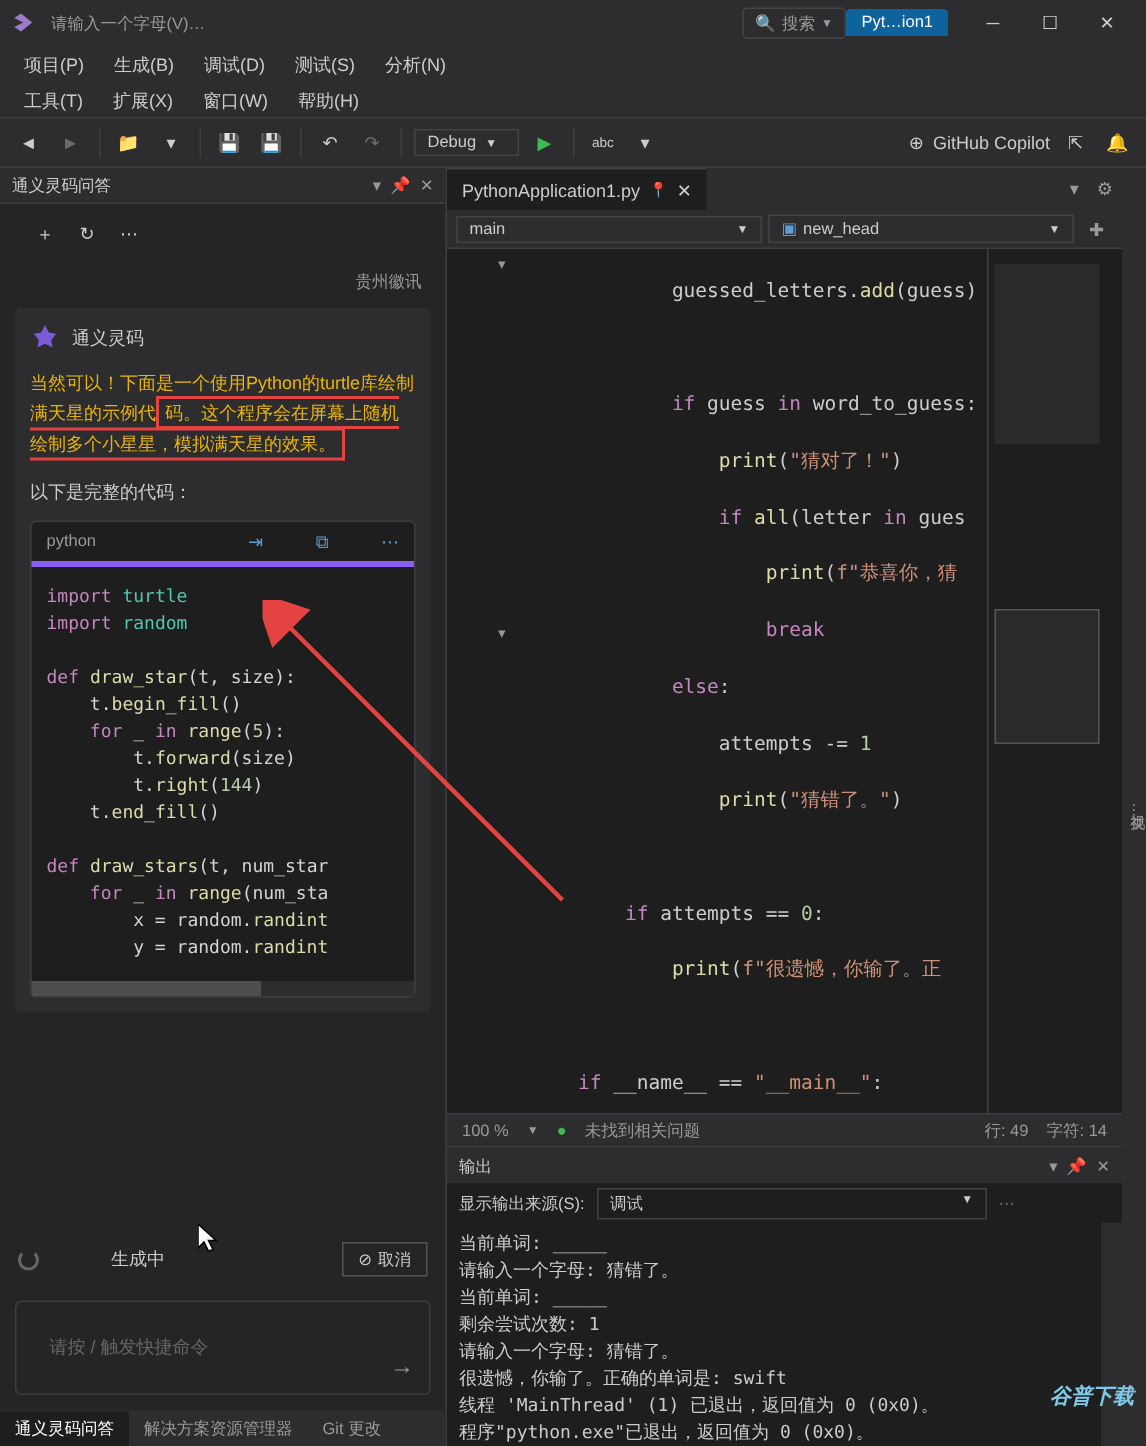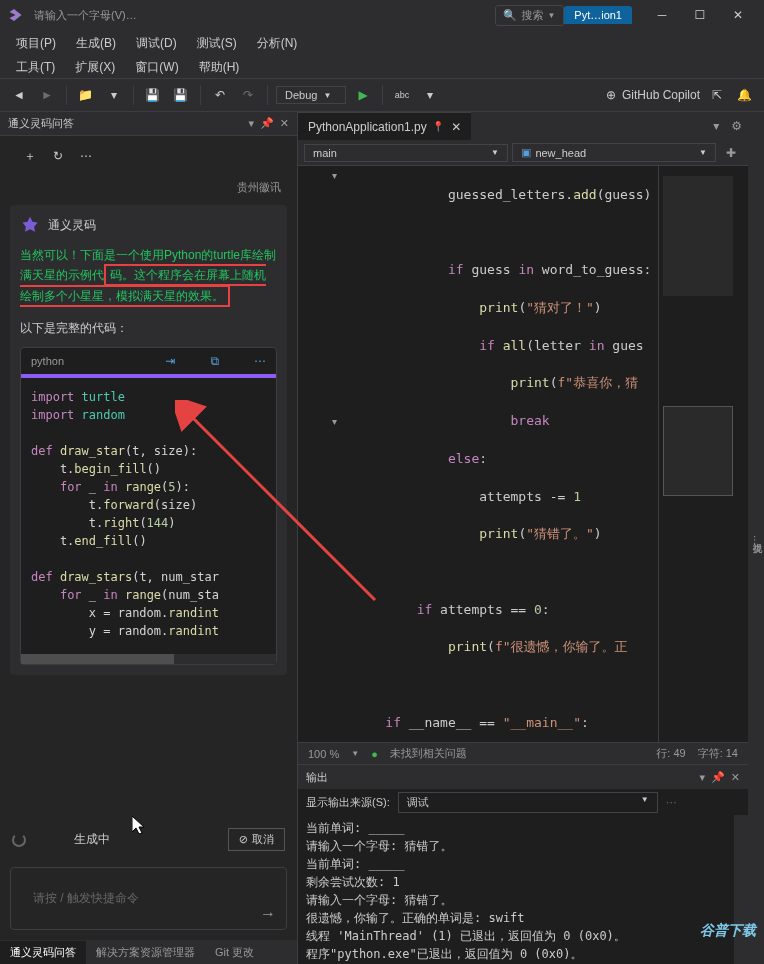--- a/index.html
+++ b/index.html
@@ -42,21 +42,21 @@
 .chat-title-row { display: flex; align-items: center; padding: 10px 12px; }
 .chat-title-row .t { flex: 1; font-size: 13px; color: #ccc; }
 .chat-title-row .ic { width: 20px; height: 20px; margin-left: 8px; cursor: pointer; color: #ccc; display: flex; align-items: center; justify-content: center; }
 .chat-sub { text-align: right; padding: 4px 16px 10px; color: #999; font-size: 11px; }
 
 .chat-body { flex: 1; overflow-y: auto; padding: 0 10px 10px; }
 .chat-card { background: #2d2d30; border-radius: 4px; padding: 10px; position: relative; }
 .chat-card .hdr { display: flex; align-items: center; gap: 8px; margin-bottom: 10px; }
 .chat-card .hdr .ic { width: 20px; height: 20px; }
 .chat-card .hdr .nm { font-size: 12px; color: #ccc; }
-.chat-text { font-size: 12px; line-height: 1.7; color: #22c55e; }
+.chat-text { font-size: 12px; line-height: 1.7; color: #eab308; }
 .red-box { border: 2px solid #e54242; padding: 2px 4px; display: inline; }
 .sub-text { margin: 14px 0 10px; font-size: 12px; color: #ccc; }
 
 .code-block { background: #1e1e1e; border: 1px solid #3e3e42; border-radius: 4px; margin-top: 8px; }
 .code-header { display: flex; align-items: center; padding: 6px 10px; border-bottom: 4px solid #8b5cf6; gap: 27px; }
 .code-header .lang { flex: 1; font-size: 11px; color: #999; }
 .code-header .cb-btn { margin-left: 8px; cursor: pointer; color: #5a9dd6; }
 .code-content { padding: 10px; font-family: Consolas, monospace; font-size: 12px; line-height: 1.5; white-space: pre; overflow-x: auto; color: #d4d4d4; }
 .kw { color: #c586c0; }
 .mod { color: #4ec9b0; }

